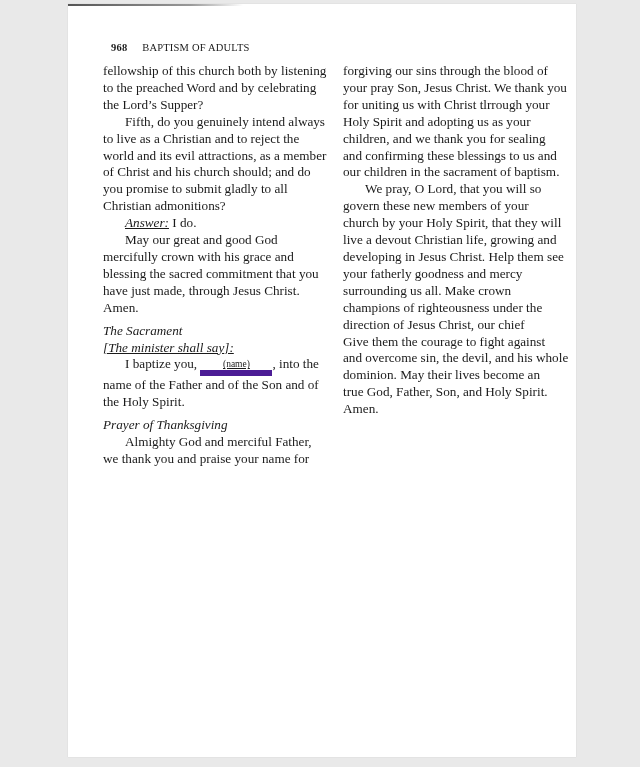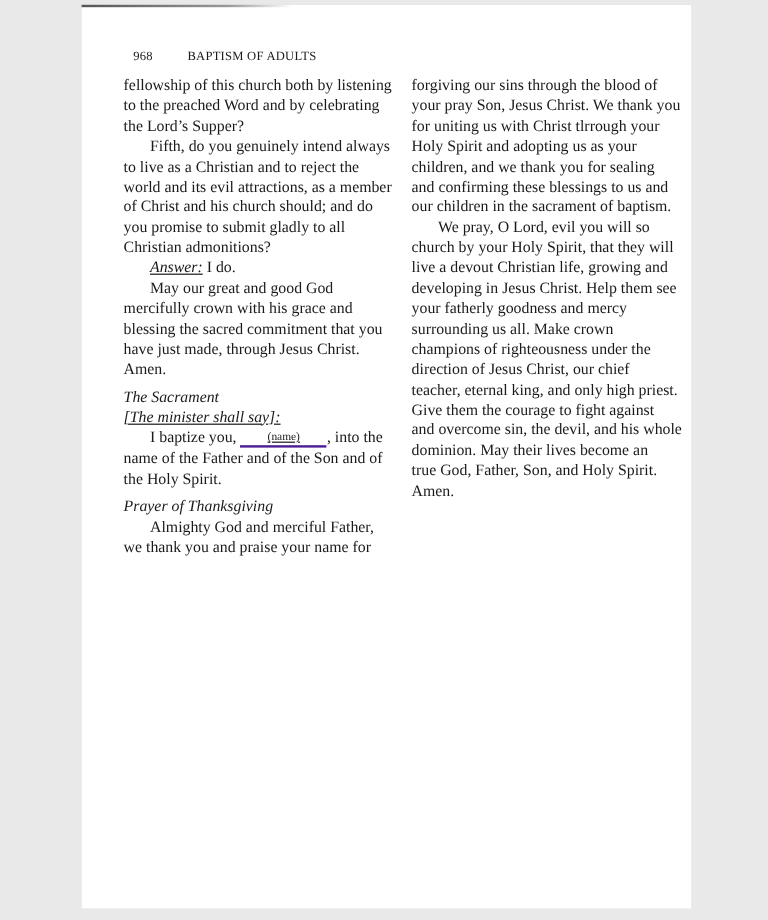--- a/index.html
+++ b/index.html
@@ -17,34 +17,34 @@
     box-shadow: 0 0 1px rgba(0,0,0,0.15);
   }
   .page-topshadow {
     position: absolute; left: 0; top: 0; width: 175px; height: 2px;
     background: linear-gradient(to right, #555, #999 70%, rgba(200,200,200,0));
   }
   .running-head {
     position: absolute; left: 43px; top: 38px;
     font-size: 10.5px; letter-spacing: 0.2px;
   }
-  .running-head .folio { margin-right: 26px; }
+  .running-head .folio { margin-right: 12px; font-weight: bold; }
   .col {
     position: absolute; top: 59px; width: 225px;
     font-size: 13.2px; line-height: 16.9px;
   }
   .col.left { left: 35px; }
   .col.right { left: 275px; width: 235px; }
   .line { white-space: nowrap; display: block; }
   .indent { padding-left: 22px; }
   .it { font-style: italic; text-decoration: underline; }
   .heading { font-style: italic; display: block; margin-top: 6px; }
   .blank {
     display: inline-block; width: 72px; text-align: center;
-    border-bottom: 2px solid #4c1d95; font-size: 9.5px; line-height: 11px;
+    border-bottom: 6px solid #4c1d95; font-size: 9.5px; line-height: 11px;
     position: relative; top: -1px;
   }
   .blank span { text-decoration: underline; }
 </style>
 </head>
 <body>
 
 <div class="page">
   <div class="page-topshadow"></div>
 
@@ -82,28 +82,28 @@
   </div>
 
   <div class="col right">
     <span class="line">forgiving our sins through the blood of</span>
     <span class="line">your pray Son, Jesus Christ. We thank you</span>
     <span class="line">for uniting us with Christ tlrrough your</span>
     <span class="line">Holy Spirit and adopting us as your</span>
     <span class="line">children, and we thank you for sealing</span>
     <span class="line">and confirming these blessings to us and</span>
     <span class="line">our children in the sacrament of baptism.</span>
-    <span class="line indent">We pray, O Lord, evil you will so</span>
+    <span class="line indent">We pray, O Lord, that you will so</span>
+    <span class="line">govern these new members of your</span>
     <span class="line">church by your Holy Spirit, that they will</span>
     <span class="line">live a devout Christian life, growing and</span>
     <span class="line">developing in Jesus Christ. Help them see</span>
     <span class="line">your fatherly goodness and mercy</span>
     <span class="line">surrounding us all. Make crown</span>
     <span class="line">champions of righteousness under the</span>
     <span class="line">direction of Jesus Christ, our chief</span>
-    <span class="line">teacher, eternal king, and only high priest.</span>
     <span class="line">Give them the courage to fight against</span>
     <span class="line">and overcome sin, the devil, and his whole</span>
     <span class="line">dominion. May their lives become an</span>
     <span class="line">true God, Father, Son, and Holy Spirit.</span>
     <span class="line">Amen.</span>
   </div>
 </div>
 
 </body></html>

